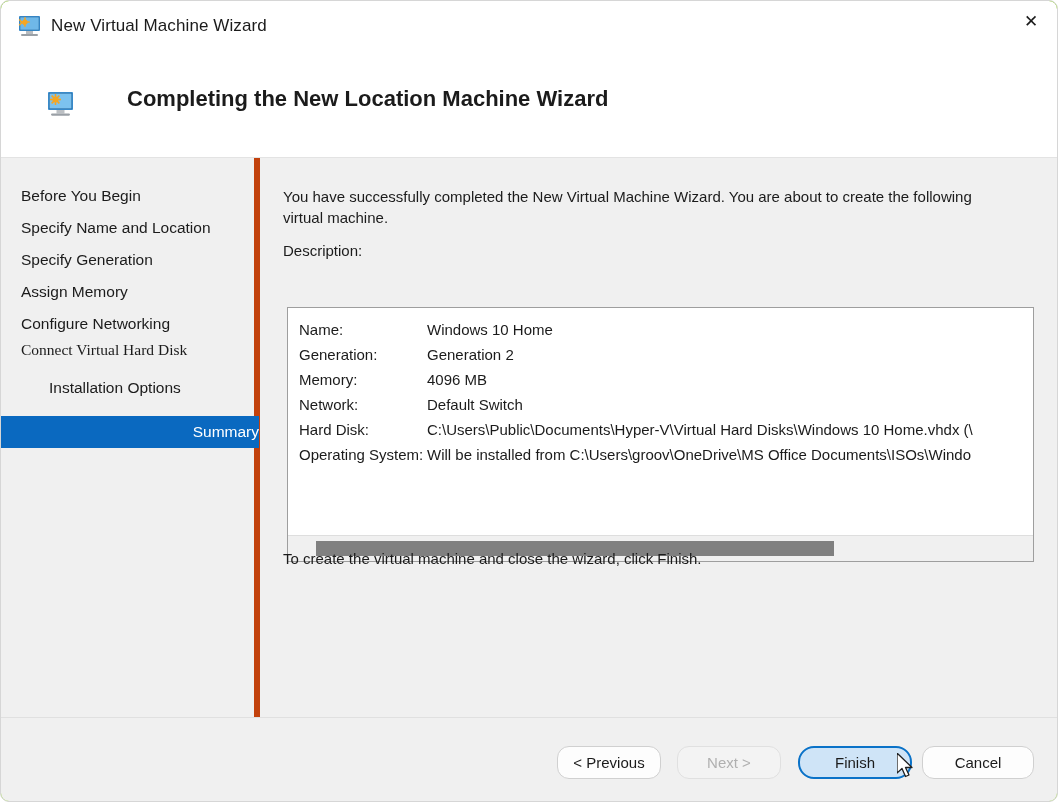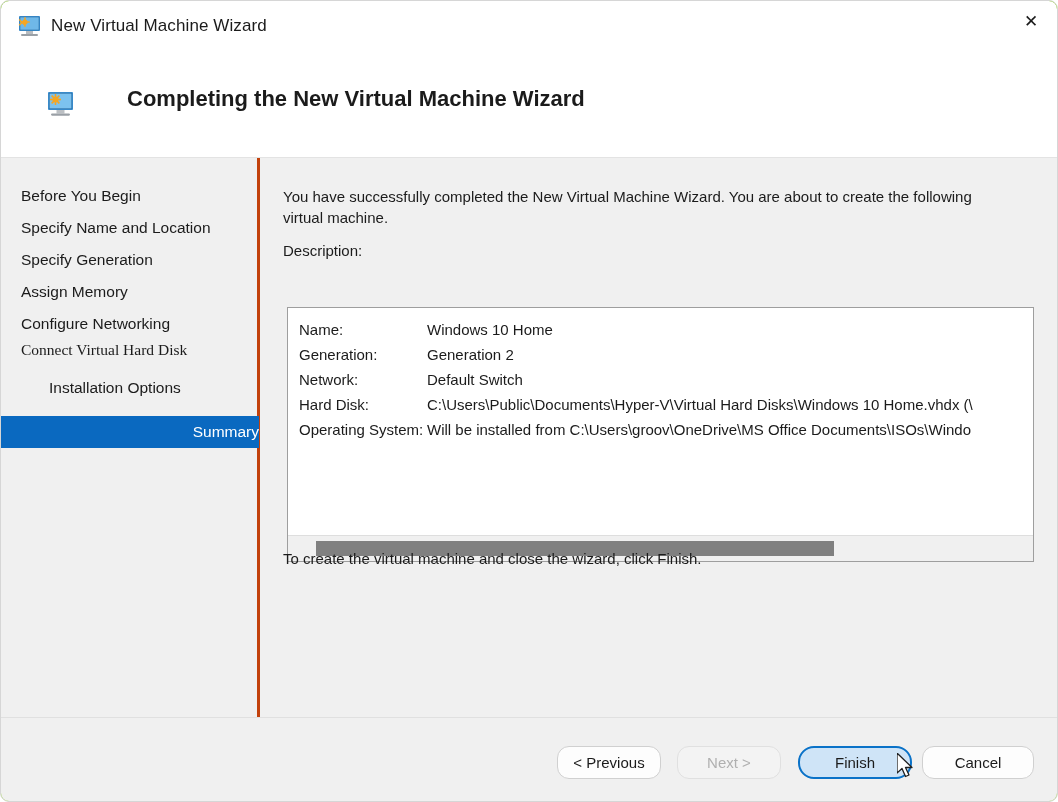--- a/index.html
+++ b/index.html
@@ -92,21 +92,21 @@
     background: #f0f0f0;
   }
 
   
   #sidebar {
     position: absolute;
     left: 0; top: 0;
     width: 259px;
     height: 100%;
     background: #f0f0f0;
-    border-right: 3px solid #c2410c;
+    border-right: 6px solid #c2410c;
   }
   .nav-item {
     position: absolute;
     left: 0;
     width: 258px;
     height: 32px;
     display: flex;
     align-items: center;
     padding-left: 20px;
     font-size: 15.5px;
@@ -290,21 +290,21 @@
           <circle cx="10.5" cy="8.5" r="3"></circle>
           <rect x="9.7" y="3" width="1.6" height="11"></rect>
           <rect x="5" y="7.7" width="11" height="1.6"></rect>
           <rect x="9.7" y="3" width="1.6" height="11" transform="rotate(45 10.5 8.5)"></rect>
           <rect x="9.7" y="3" width="1.6" height="11" transform="rotate(-45 10.5 8.5)"></rect>
         </g>
         <rect x="11.5" y="19" width="8" height="3.5" fill="#bcc0c4"></rect>
         <rect x="6" y="22.5" width="19" height="2.2" rx="1.1" fill="#9aa0a6"></rect>
       </svg>
     </span>
-    <span id="header-title">Completing the New Virtual Machine Wizard</span>
+    <span id="header-title">Completing the New Location Machine Wizard</span>
   </div>
 
   <div id="body">
 
     <div id="sidebar">
         <div class="nav-item" style="top: 22px;">
           <span>Before You Begin</span>
         </div>
         <div class="nav-item" style="top: 54px;">
           <span>Specify Name and Location</span>
@@ -337,20 +337,24 @@
 
       <div id="desc-box">
         <div id="desc-rows">
             <div class="desc-row">
               <div class="desc-key">Name:</div>
               <div class="desc-val">Windows 10 Home</div>
             </div>
             <div class="desc-row">
               <div class="desc-key">Generation:</div>
               <div class="desc-val">Generation 2</div>
+            </div>
+            <div class="desc-row">
+              <div class="desc-key">Memory:</div>
+              <div class="desc-val">4096 MB</div>
             </div>
             <div class="desc-row">
               <div class="desc-key">Network:</div>
               <div class="desc-val">Default Switch</div>
             </div>
             <div class="desc-row">
               <div class="desc-key">Hard Disk:</div>
               <div class="desc-val">C:\Users\Public\Documents\Hyper-V\Virtual Hard Disks\Windows 10 Home.vhdx (\</div>
             </div>
             <div class="desc-row">

